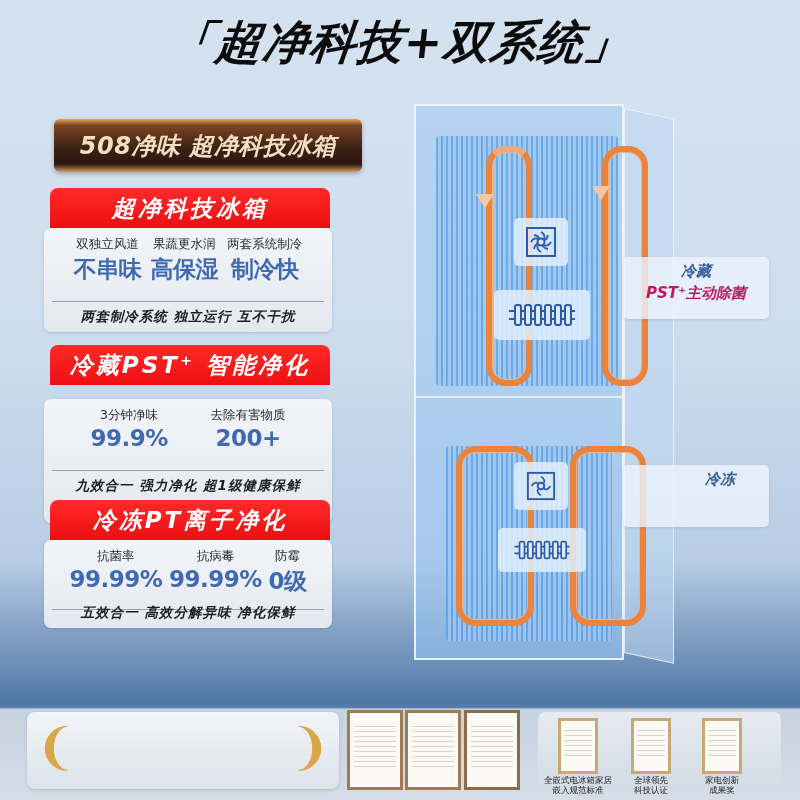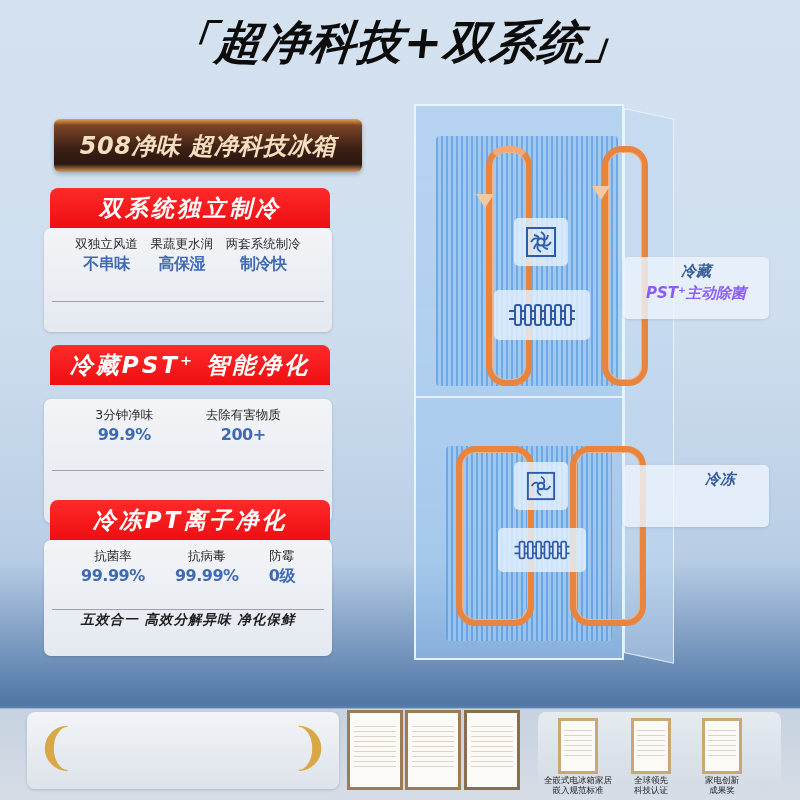--- a/index.html
+++ b/index.html
@@ -35,21 +35,21 @@
     background: linear-gradient(180deg, #ff2a2a 0%, #ee0e12 100%);
     border-radius: 8px 8px 0 0;
     display: flex; align-items: center; justify-content: center;
   }
   .card-header span {
     color: #fff; font-size: 23px; font-weight: 700; font-style: italic; letter-spacing: 3px;
   }
   .stats { position: absolute; left: 0; right: 0; top: 8px; display: flex; justify-content: space-around; padding: 0 25px; }
   .stat { text-align: center; }
   .stat-label { font-size: 12.5px; color: #2a2a2a; white-space: nowrap; }
-  .stat-value { font-size: 16px; font-weight: 700; color: #3f6ab3; white-space: nowrap; letter-spacing: -0.5px; margin-top: 1px; }
+  .stat-value { font-size: 23px; font-weight: 700; color: #3f6ab3; white-space: nowrap; letter-spacing: -0.5px; margin-top: 1px; }
   .divider { position: absolute; left: 8px; right: 8px; height: 1px; background: #9aa3ad; }
   .card-footer {
     position: absolute; left: 0; right: 0; text-align: center;
     font-size: 13.5px; font-weight: 700; font-style: italic; color: #1e1e1e; letter-spacing: 1px;
   }
 
   .fridge {
     position: absolute; left: 414px; top: 104px; width: 210px; height: 556px;
     background: linear-gradient(180deg, rgba(170,205,240,0.7), rgba(150,195,240,0.6));
     border: 2px solid rgba(240,248,255,0.9);
@@ -77,21 +77,21 @@
     position: absolute; width: 0; height: 0;
     border-left: 9px solid transparent; border-right: 9px solid transparent;
     border-top: 14px solid #f4c8a4;
   }
   .tag {
     position: absolute; width: 146px; height: 62px; background: rgba(235,243,252,0.82);
     border-radius: 5px; box-shadow: 0 1px 3px rgba(100,130,170,0.25);
     text-align: center; padding-top: 5px;
   }
   .tag-title { font-size: 15px; font-weight: 700; font-style: italic; color: #345b9a; }
-  .tag-sub { font-size: 15px; font-weight: 700; font-style: italic; color: #8b5cf6; margin-top: 3px; white-space: nowrap; }
+  .tag-sub { font-size: 15px; font-weight: 700; font-style: italic; color: #be185d; margin-top: 3px; white-space: nowrap; }
 
   .honor {
     position: absolute; left: 27px; top: 712px; width: 312px; height: 77px;
     background: linear-gradient(180deg, #f2f4f7, #dde3ea);
     border-radius: 8px; box-shadow: 0 1px 3px rgba(60,80,110,0.25);
   }
   .honor-text {
     position: absolute; left: 0; right: 0; top: 8px; text-align: center;
     font-size: 24px; font-weight: 900; color: #111; line-height: 31px; letter-spacing: 2px;
   }
@@ -112,77 +112,79 @@
 </head>
 <body>
 
 <div class="title">「超净科技+双系统」</div>
 
 <div class="brand-banner">
   <span>508净味 超净科技冰箱</span>
 </div>
 
 <div class="card-header" style="top:188px;">
-  <span>双系统独立制冷</span>
+  <span>超净科技冰箱</span>
 </div>
 <div class="card" style="top:228px; height:104px;">
   <div class="stats">
     <div class="stat">
       <div class="stat-label">双独立风道</div>
       <div class="stat-value">不串味</div>
     </div>
     <div class="stat">
       <div class="stat-label">果蔬更水润</div>
       <div class="stat-value">高保湿</div>
     </div>
     <div class="stat">
       <div class="stat-label">两套系统制冷</div>
       <div class="stat-value">制冷快</div>
     </div>
   </div>
   <div class="divider" style="top:73px;"></div>
+  <div class="card-footer" style="top:80px;">两套制冷系统 独立运行 互不干扰</div>
 </div>
 
 <div class="card-header" style="top:345px;">
   <span>冷藏PST⁺ 智能净化</span>
 </div>
 <div class="card" style="top:399px; height:124px;">
   <div class="stats">
     <div class="stat">
       <div class="stat-label">3分钟净味</div>
       <div class="stat-value">99.9%</div>
     </div>
     <div class="stat">
       <div class="stat-label">去除有害物质</div>
       <div class="stat-value">200+</div>
     </div>
   </div>
   <div class="divider" style="top:71px;"></div>
+  <div class="card-footer" style="top:78px;">九效合一 强力净化 超1级健康保鲜</div>
 </div>
 
 <div class="card-header" style="top:500px;">
   <span>冷冻PT离子净化</span>
 </div>
-<div class="card" style="top:540px; height:116px;">
+<div class="card" style="top:540px; height:88px;">
   <div class="stats" style="padding:0 22px;">
     <div class="stat">
       <div class="stat-label">抗菌率</div>
       <div class="stat-value">99.99%</div>
     </div>
     <div class="stat">
       <div class="stat-label">抗病毒</div>
       <div class="stat-value">99.99%</div>
     </div>
     <div class="stat">
       <div class="stat-label">防霉</div>
       <div class="stat-value">0级</div>
     </div>
   </div>
   <div class="divider" style="top:69px;"></div>
-  <div class="card-footer" style="top:71px;">五效合一 高效分解异味  净化保鲜</div>
+  <div class="card-footer" style="top:64px;">五效合一 高效分解异味  净化保鲜</div>
 </div>
 
 <div class="fridge-side"></div>
 <div class="fridge">
   <div class="fins" style="top:30px; height:250px;"></div>
   <div class="shelf" style="top:290px;"></div>
   <div class="fins" style="top:340px; height:195px; left:30px; right:10px;"></div>
 
   <div class="loop" style="left:70px; top:40px; width:46px; height:240px; border-top-color:#f0a878;"></div>
   <div class="loop" style="left:186px; top:40px; width:46px; height:240px;"></div>

